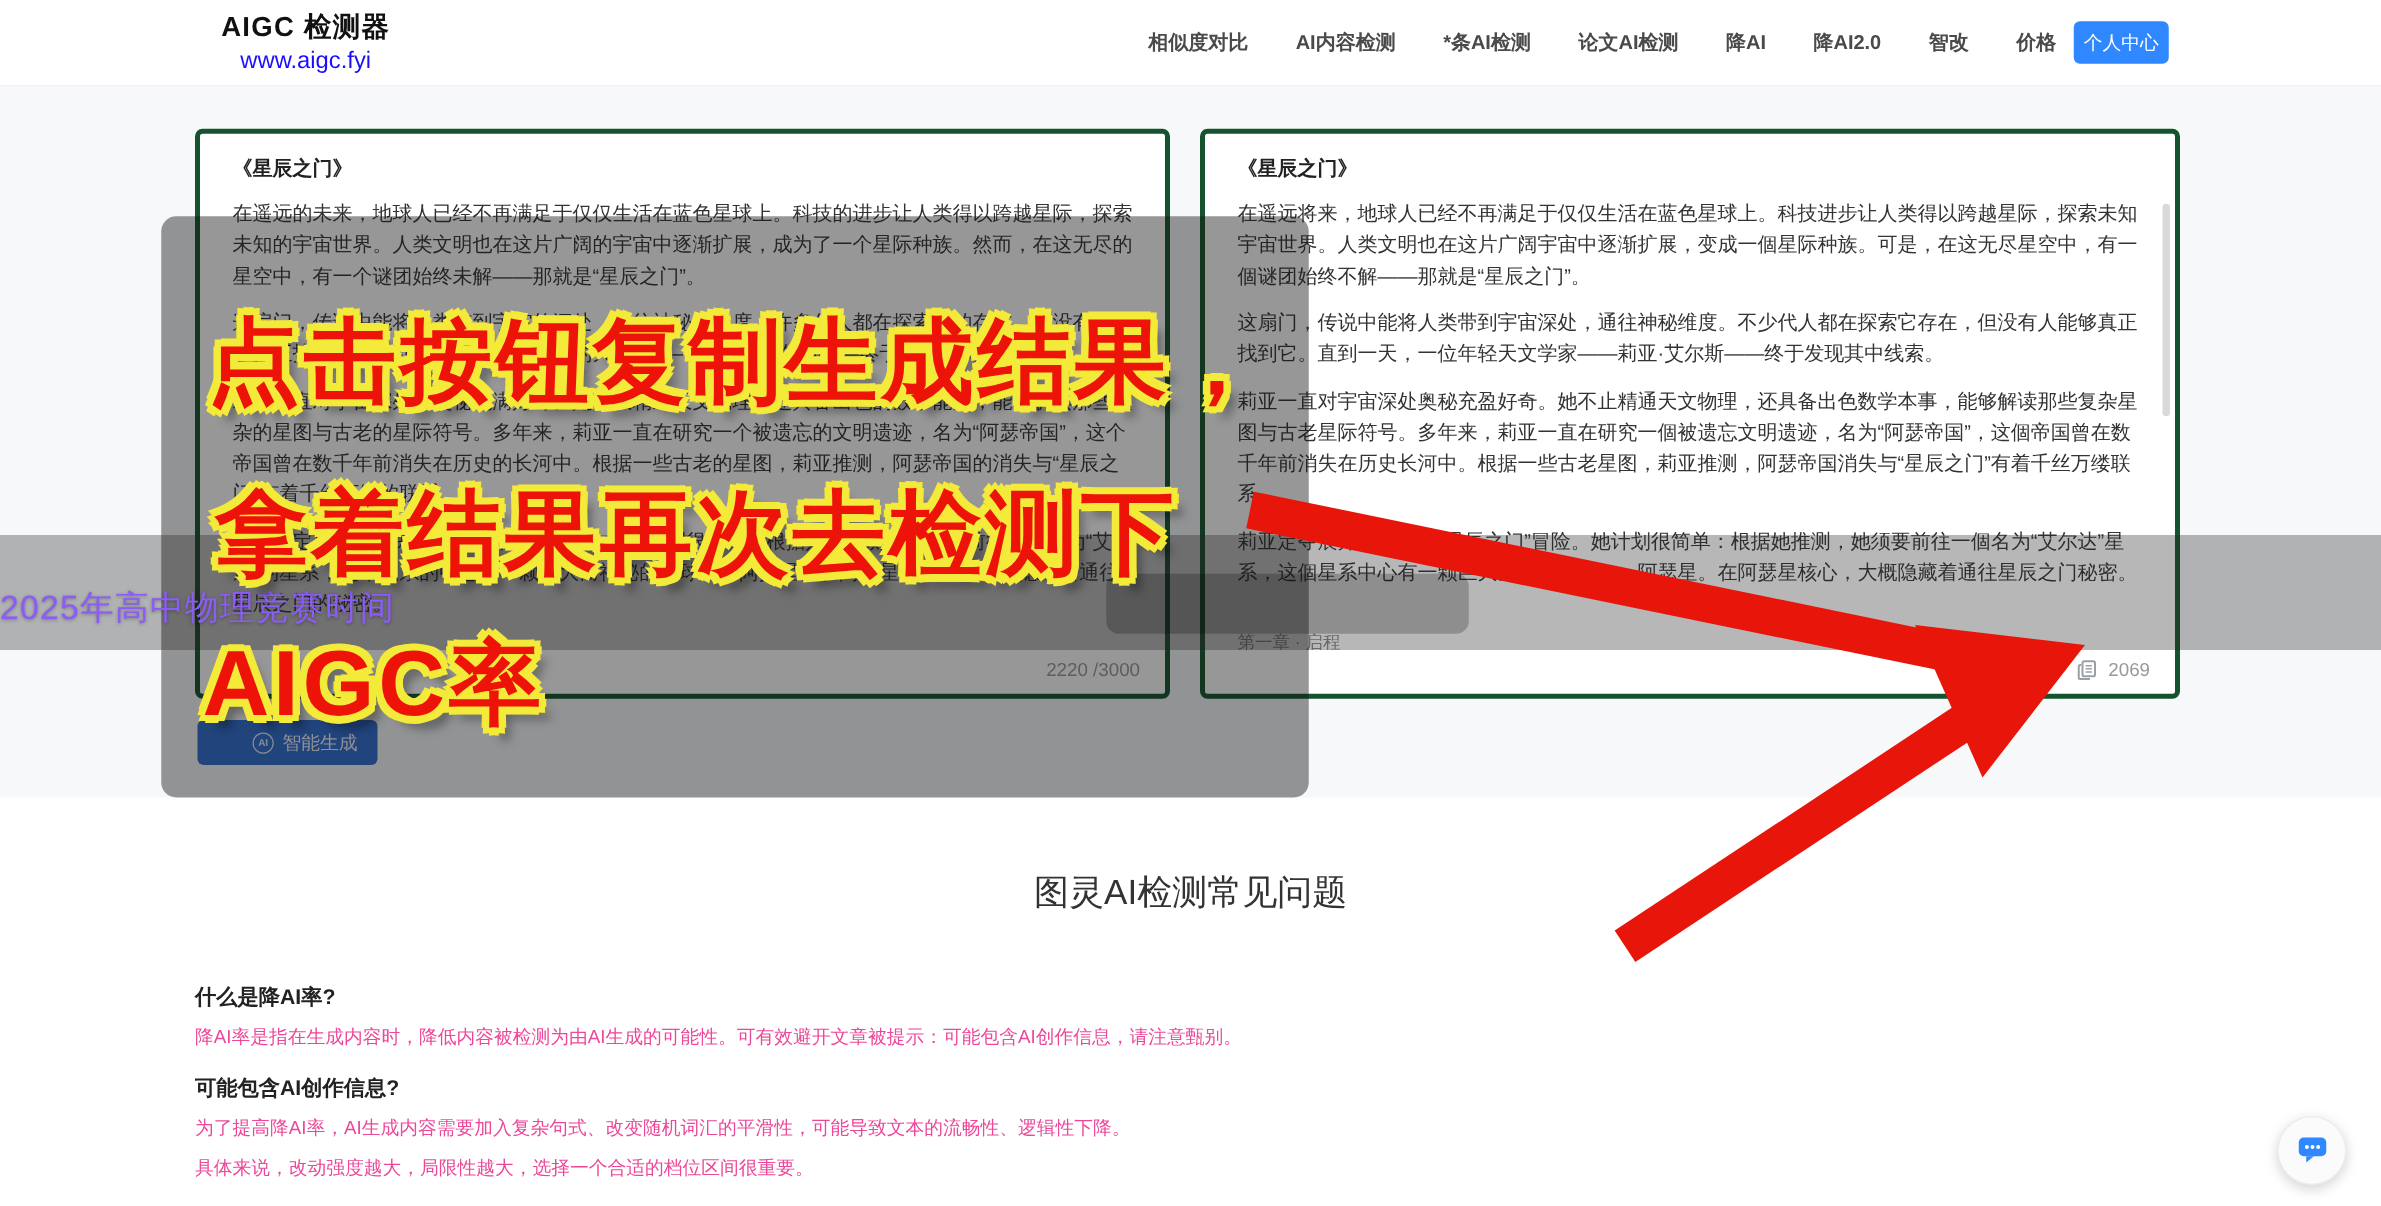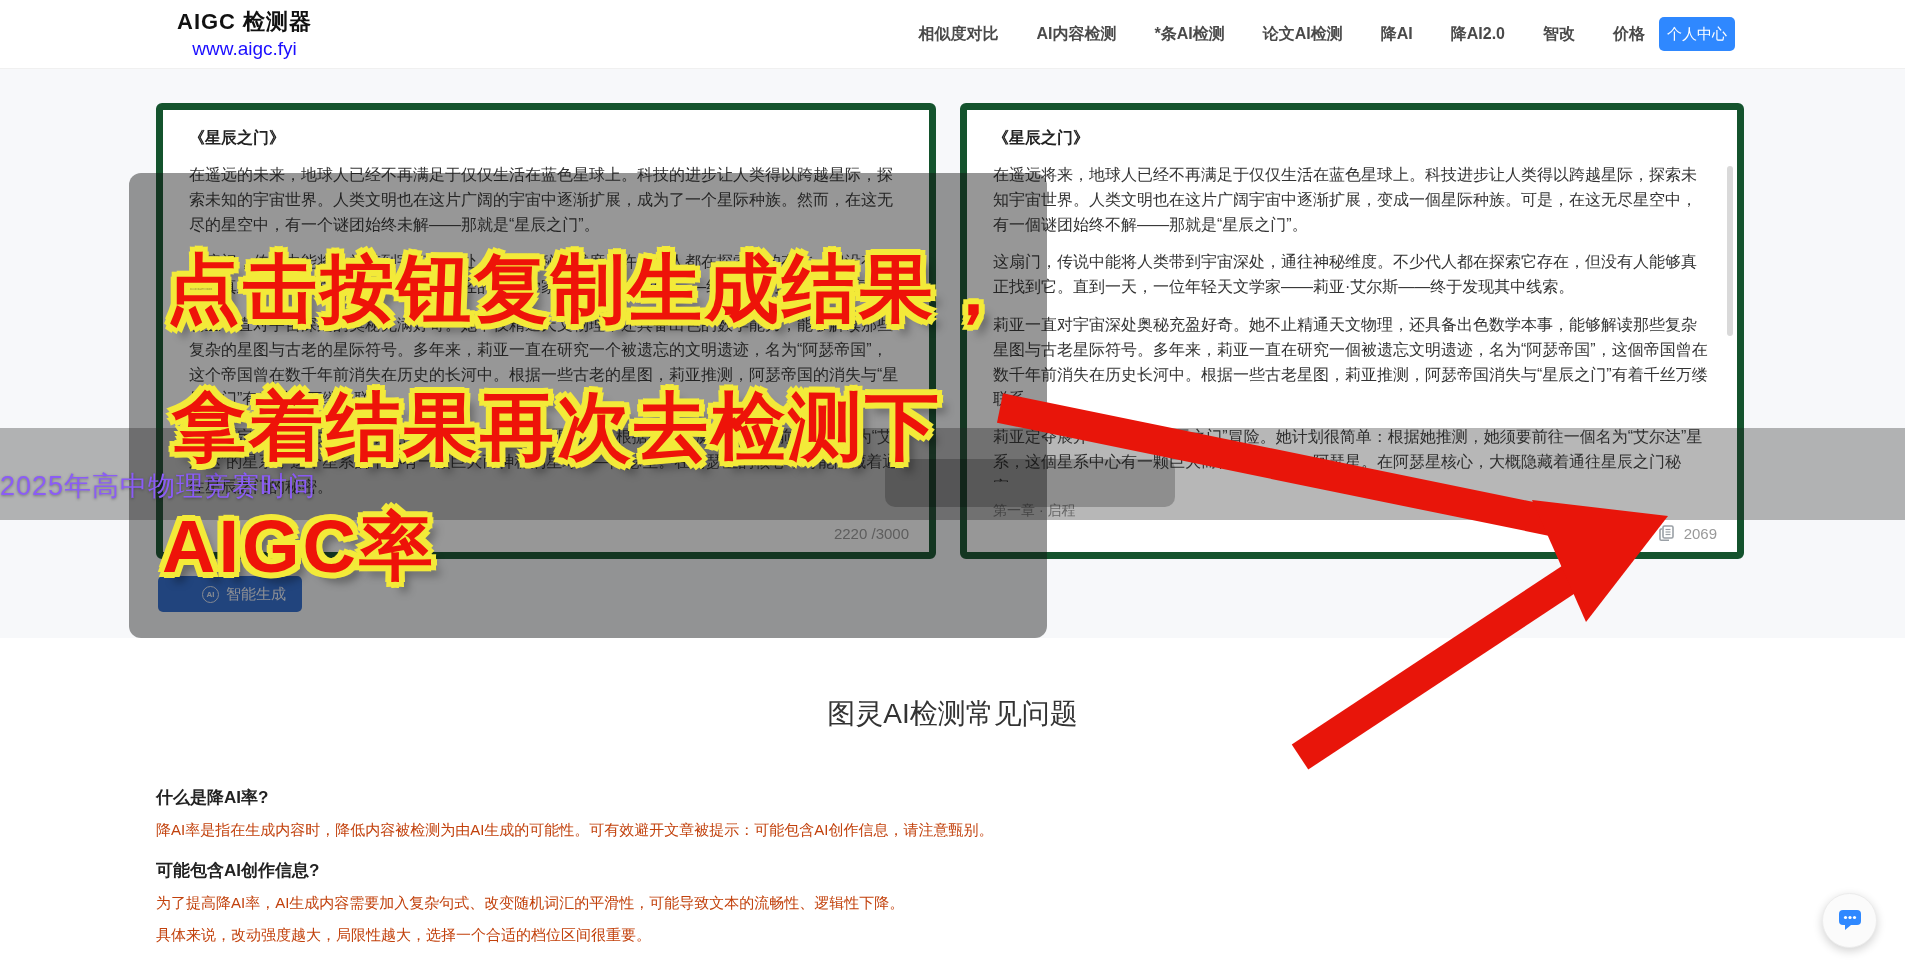--- a/index.html
+++ b/index.html
@@ -13,21 +13,21 @@
   .logo { position:absolute; left:177px; top:7px;text-align:center; }
   .logo-title { font-size:22px; font-weight:bold; color:#111; letter-spacing:1px; }
   .logo-url { font-size:19px; color:#1a0dff; margin-top:1px; }
   .nav { position:absolute; right:260px; top:0; height:69px; display:flex; align-items:center; gap:38px; }
   .nav-item { font-size:16px; color:#4a4a4a; font-weight:600; text-decoration:none; cursor:pointer; white-space:nowrap; }
   .profile-btn { position:absolute; right:170px; top:17px; height:34px; padding:0 8px; border:none;
                  border-radius:5px; color:#fff; font-size:15px; cursor:pointer; display:flex; align-items:center; }
 
   
   .tool-section { position:absolute; left:0; top:69px; width:1905px; height:569px; background:#f7f8fa; }
-  .card { position:absolute; background:#fff; border:7px solid #14532d; border-radius:6px; overflow:hidden; }
+  .card { position:absolute; background:#fff; border:4px solid #14532d; border-radius:6px; overflow:hidden; }
   .card-left  { left:156px; top:34px; width:780px; height:456px; }
   .card-right { left:960px; top:34px; width:784px; height:456px; }
   .card-body { position:absolute; left:0; top:0; right:0; padding:18px 26px 0 26px; overflow:hidden; }
   .card-left  .card-body { height:398px; }
   .card-right .card-body { height:372px; }
   .story-title { font-size:16px; color:#222; font-weight:bold; margin-bottom:14px; }
   .para { font-size:16px; color:#333; line-height:1.55; margin-bottom:13px; }
   .counter { position:absolute; right:20px; bottom:10px; font-size:15px; color:#999; }
   .right-footer { position:absolute; right:20px; bottom:10px; display:flex; align-items:center; gap:8px; }
   .chapter { position:absolute; left:26px; bottom:32px; font-size:14px; color:#8a8a8a; }
@@ -39,21 +39,21 @@
              border:none; border-radius:5px; color:#eef2fa; font-size:15px; cursor:pointer;
              display:flex; align-items:center; gap:7px; }
   .gen-icon { width:17px; height:17px; border:1.5px solid #dfe7f5; border-radius:50%;
               font-size:8px; font-weight:bold; color:#dfe7f5; display:flex; align-items:center; justify-content:center;margin-left:28px; }
 
   
   .faq-title { position:absolute; left:0; top:695px; width:1905px; text-align:center;
                font-size:28px; color:#333; font-weight:500; }
   .faq { position:absolute; left:156px; top:768px; width:1400px; }
   .faq-q { font-size:17px; font-weight:bold; color:#222; margin-top:18px; }
-  .faq-a-line { font-size:15px; color:#c2410c; margin-top:10px; line-height:1.45; }
+  .faq-a-line { font-size:15px; color:#ec4899; margin-top:10px; line-height:1.45; }
 
   
   .overlay-box { position:absolute; left:129px; top:173px; width:918px; height:465px;
                  background:rgba(18,18,18,0.44); border-radius:12px; z-index:5; pointer-events:none; }
   .overlay-band { position:absolute; left:0; top:428px; width:1905px; height:92px;
                   background:rgba(35,35,35,0.33); z-index:5; pointer-events:none; }
   .toast-bubble { position:absolute; left:885px; top:459px; width:290px; height:48px;
                   background:rgba(0,0,0,0.22); border-radius:10px; z-index:6; pointer-events:none; }
   .toast-text { position:absolute; left:0; top:468px; width:1893px; z-index:6;
                 color:#8b5cf6; font-size:27px; letter-spacing:1px; pointer-events:none;

